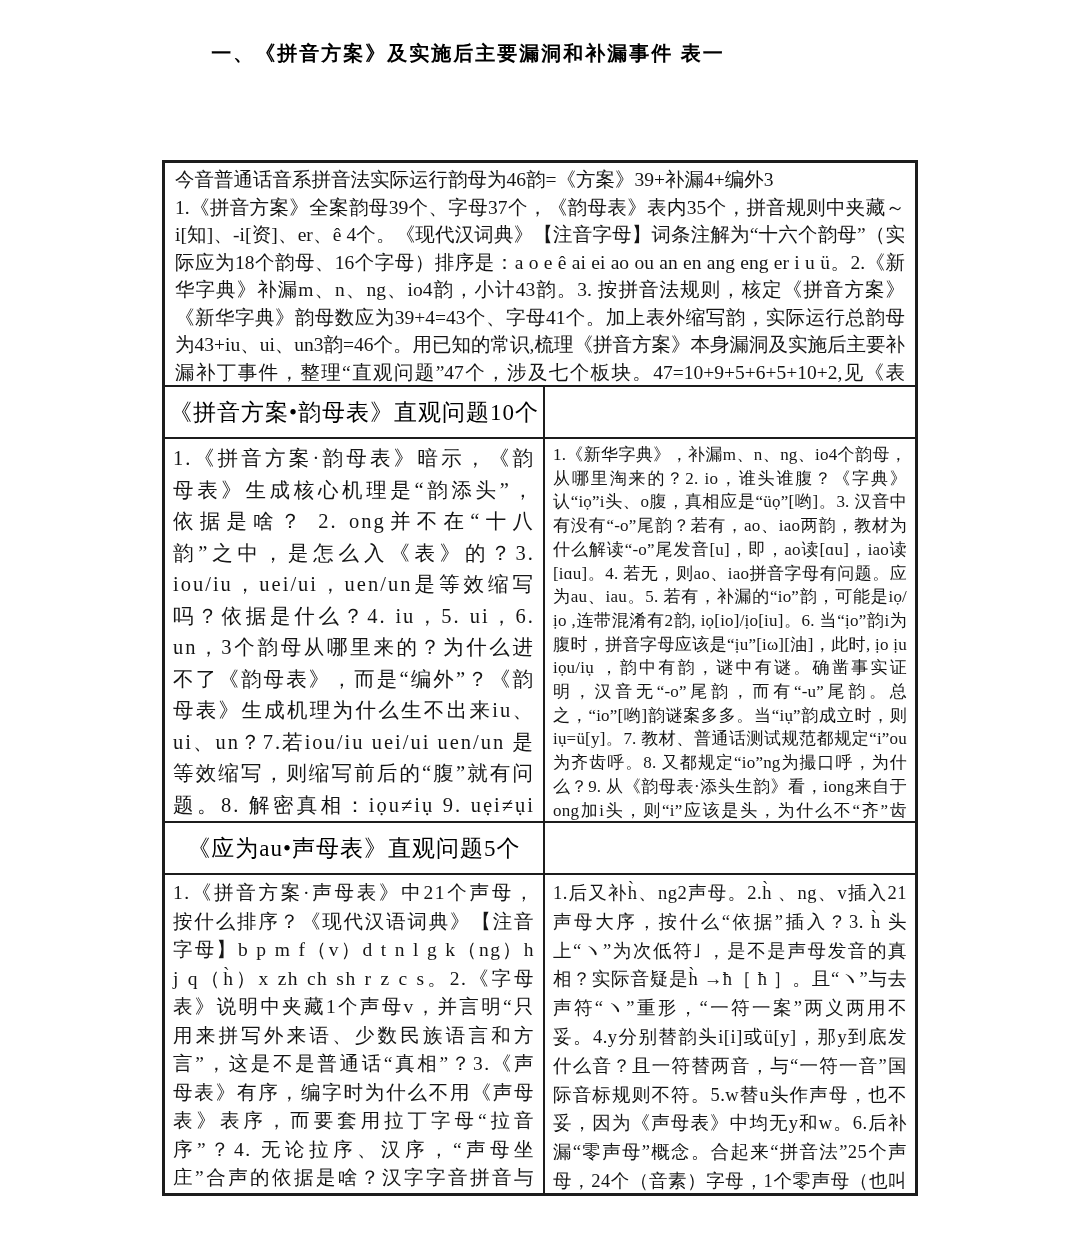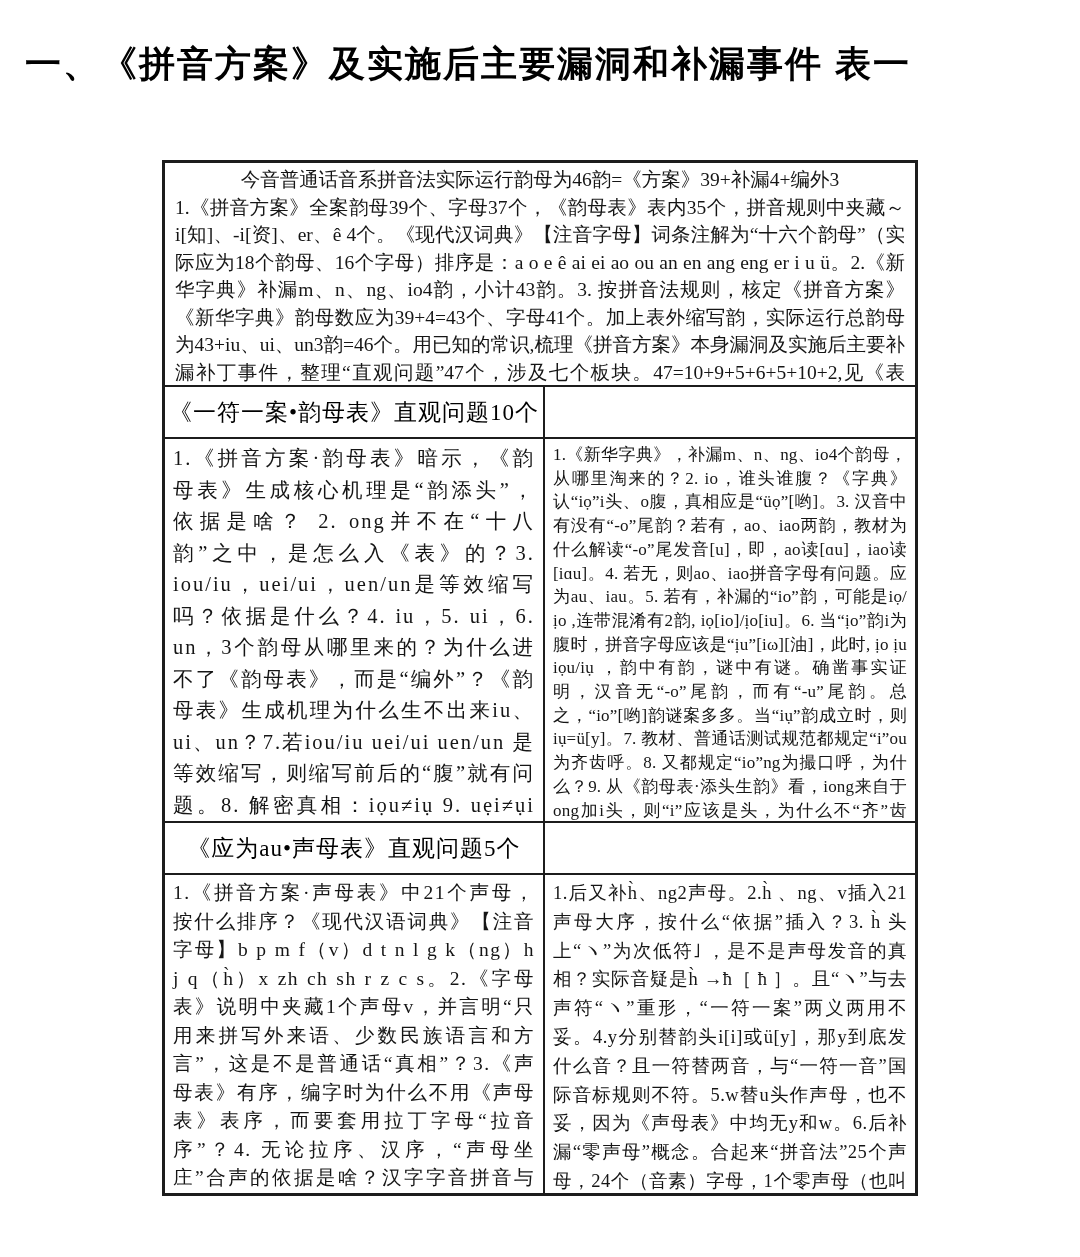--- a/index.html
+++ b/index.html
@@ -4,33 +4,33 @@
 <style>
   html,body{margin:0;padding:0;}
   body{
     width:1080px;height:1257px;background:#ffffff;position:relative;
     font-family:"Liberation Serif","DejaVu Serif",serif;color:#151515;
     -webkit-font-smoothing:antialiased;
   }
   .page-title{
     position:absolute;top:40px;left:0;width:936px;text-align:center;
     font-family:"Liberation Sans","DejaVu Sans",sans-serif;
-    font-weight:bold;font-size:36px;letter-spacing:2px;color:#000;
+    font-weight:bold;font-size:20px;letter-spacing:2px;color:#000;
   }
   .doc-table{
     position:absolute;left:162px;top:160px;width:756px;
     border:3px solid #1c1c1c;box-sizing:border-box;background:#fff;
   }
   .doc-table *{box-sizing:border-box;}
   .intro-cell{
     height:224px;border-bottom:2px solid #1c1c1c;
     padding:3px 10px 0 10px;font-size:19.5px;line-height:27.5px;
     overflow:hidden;
   }
-  .intro-heading{text-align:center;}
+  .intro-heading{text-align:left;}
   .intro-body{text-align:justify;text-justify:inter-ideograph;}
   .grid-row{display:flex;width:100%;}
   .cell-l{width:380px;border-right:2px solid #1c1c1c;}
   .cell-r{flex:1;}
   .header-row{height:52px;border-bottom:2px solid #1c1c1c;}
   .header-cell{
     display:flex;align-items:center;justify-content:center;
     font-size:23px;letter-spacing:1px;color:#000;
   }
   .content-row-1{height:384px;border-bottom:2px solid #1c1c1c;}
@@ -47,21 +47,21 @@
 <div class="page-title">一、《拼音方案》及实施后主要漏洞和补漏事件  表一</div>
 
 <div class="doc-table">
 
   <div class="intro-cell">
     <div class="intro-heading">今音普通话音系拼音法实际运行韵母为46韵=《方案》39+补漏4+编外3</div>
     <div class="intro-body">1.《拼音方案》全案韵母39个、字母37个，《韵母表》表内35个，拼音规则中夹藏～i[知]、-i[资]、er、ê 4个。《现代汉词典》【注音字母】词条注解为“十六个韵母”（实际应为18个韵母、16个字母）排序是：a o e ê ai ei ao ou an en ang eng er i u ü。2.《新华字典》补漏m、n、ng、io4韵，小计43韵。3. 按拼音法规则，核定《拼音方案》《新华字典》韵母数应为39+4=43个、字母41个。加上表外缩写韵，实际运行总韵母为43+iu、ui、un3韵=46个。用已知的常识,梳理《拼音方案》本身漏洞及实施后主要补漏补丁事件，整理“直观问题”47个，涉及七个板块。47=10+9+5+6+5+10+2,见《表一、二》</div>
   </div>
 
   <div class="grid-row header-row">
-    <div class="cell-l header-cell">《一符一案•韵母表》直观问题10个</div>
+    <div class="cell-l header-cell">《拼音方案•韵母表》直观问题10个</div>
   </div>
 
   <div class="grid-row content-row-1">
     <div class="cell-l body-cell yunmu-left">1.《拼音方案·韵母表》暗示，《韵母表》生成核心机理是“韵添头”， 依据是啥？ 2. ong并不在“十八韵”之中，是怎么入《表》的？3.  iou/iu，uei/ui，uen/un是等效缩写吗？依据是什么？4.  iu，5.  ui，6.  un，3个韵母从哪里来的？为什么进不了《韵母表》，而是“编外”？《韵母表》生成机理为什么生不出来iu、ui、un？7.若iou/iu  uei/ui  uen/un 是等效缩写，则缩写前后的“腹”就有问题。8.  解密真相：iọu≠iụ  9. uẹi≠ụi  10、uẹn≠ụn 。实践认定：iọu/iụ  uẹi/ụi  uẹn/ụn。真相ụ ụi ụn ụng—u母音族</div>
     <div class="cell-r body-cell yunmu-right">1.《新华字典》，补漏m、n、ng、io4个韵母，从哪里淘来的？2.  io，谁头谁腹？《字典》认“iọ”i头、o腹，真相应是“üọ”[哟]。3.  汉音中有没有“-o”尾韵？若有，ao、iao两韵，教材为什么解读“-o”尾发音[u]，即，ao读[ɑu]，iao读[iɑu]。4.  若无，则ao、iao拼音字母有问题。应为au、iau。5.  若有，补漏的“io”韵，可能是iọ/ịo ,连带混淆有2韵, iọ[io]/ịo[iu]。6.  当“ịo”韵i为腹时，拼音字母应该是“ịu”[iω][油]，此时, ịo ịu iọu/iụ ，韵中有韵，谜中有谜。确凿事实证明，汉音无“-o”尾韵，而有“-u”尾韵。总之，“io”[哟]韵谜案多多。当“iụ”韵成立时，则iụ=ü[y]。7.  教材、普通话测试规范都规定“i”ou为齐齿呼。8.  又都规定“io”ng为撮口呼，为什么？9.  从《韵母表·添头生韵》看，iong来自于ong加i头，则“i”应该是头，为什么不“齐”齿呼，而要“撮”口呼？真相是无iou有üu[忧]，无iong有üng[雍]。</div>
   </div>
 
   <div class="grid-row header-row">
     <div class="cell-l header-cell">《应为au•声母表》直观问题5个</div>
   </div>

